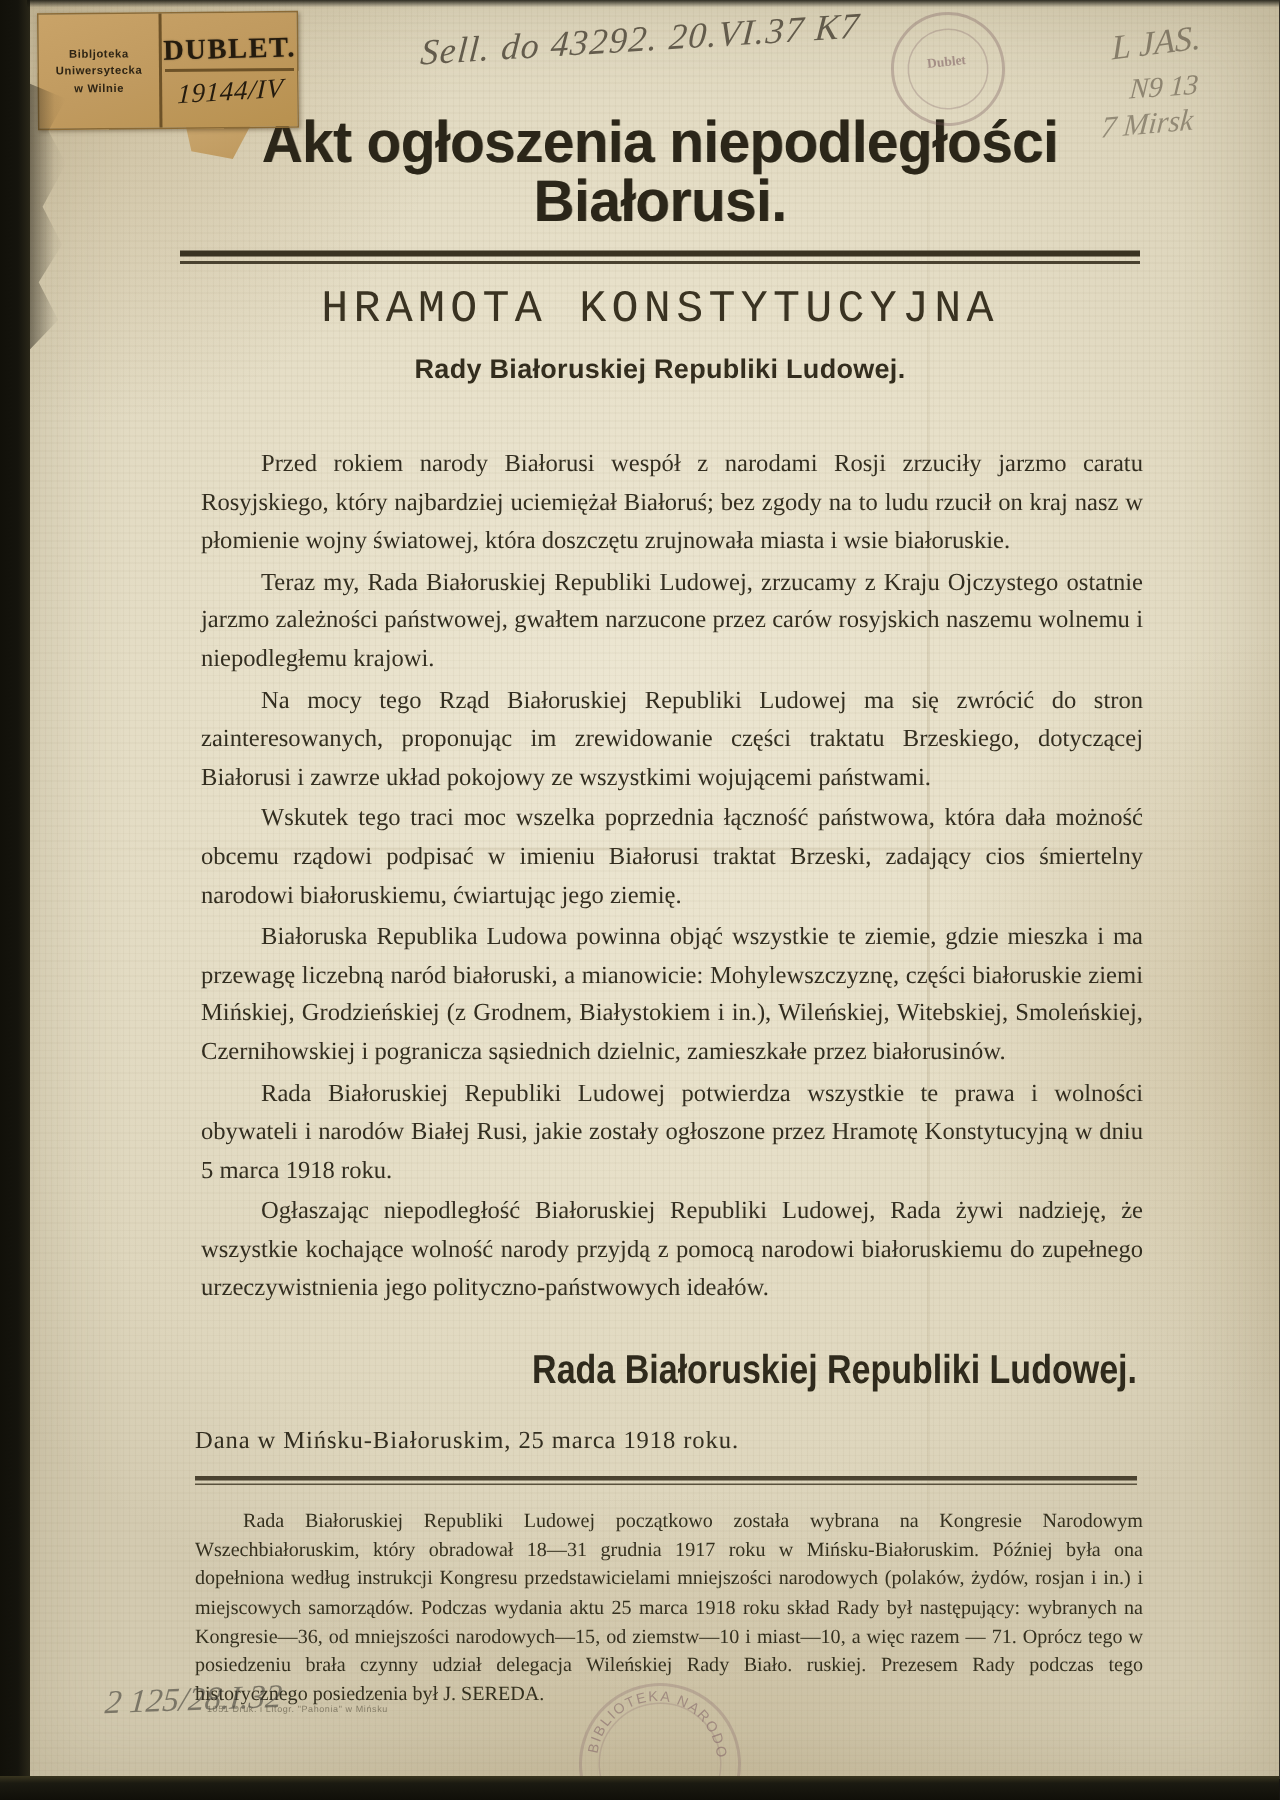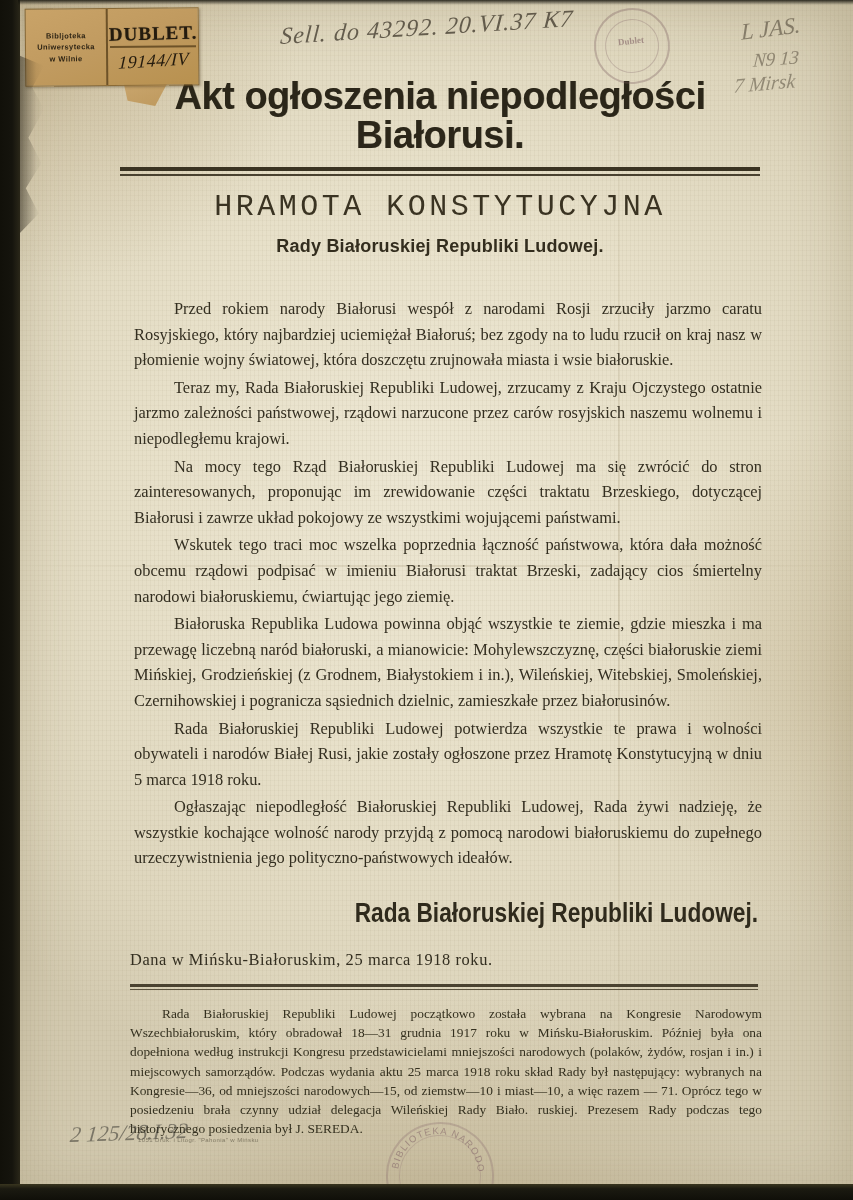--- a/index.html
+++ b/index.html
@@ -392,21 +392,21 @@
         <div class="rule-thin"></div>
       </div>
 
       <div class="subtitle-wrap">
         <div class="sub1">HRAMOTA KONSTYTUCYJNA</div>
         <div class="sub2">Rady Białoruskiej Republiki Ludowej.</div>
       </div>
 
       <div class="body">
         <p>Przed rokiem narody Białorusi wespół z narodami Rosji zrzuciły jarzmo caratu Rosyjskiego, który najbardziej uciemiężał Białoruś; bez zgody na to ludu rzucił on kraj nasz w płomienie wojny światowej, która doszczętu zrujnowała miasta i wsie białoruskie.</p>
-        <p>Teraz my, Rada Białoruskiej Republiki Ludowej, zrzucamy z Kraju Ojczystego ostatnie jarzmo zależności państwowej, rządowi narzucone przez carów rosyjskich naszemu wolnemu i niepodległemu krajowi.</p>
+        <p>Teraz my, Rada Białoruskiej Republiki Ludowej, zrzucamy z Kraju Ojczystego ostatnie jarzmo zależności państwowej, gwałtem narzucone przez carów rosyjskich naszemu wolnemu i niepodległemu krajowi.</p>
         <p>Na mocy tego Rząd Białoruskiej Republiki Ludowej ma się zwrócić do stron zainteresowanych, proponując im zrewidowanie części traktatu Brzeskiego, dotyczącej Białorusi i zawrze układ pokojowy ze wszystkimi wojującemi państwami.</p>
         <p>Wskutek tego traci moc wszelka poprzednia łączność państwowa, która dała możność obcemu rządowi podpisać w imieniu Białorusi traktat Brzeski, zadający cios śmiertelny narodowi białoruskiemu, ćwiartując jego ziemię.</p>
         <p>Białoruska Republika Ludowa powinna objąć wszystkie te ziemie, gdzie mieszka i ma przewagę liczebną naród białoruski, a mianowicie: Mohylewszczyznę, części białoruskie ziemi Mińskiej, Grodzieńskiej (z Grodnem, Białystokiem i in.), Wileńskiej, Witebskiej, Smoleńskiej, Czernihowskiej i pogranicza sąsiednich dzielnic, zamieszkałe przez białorusinów.</p>
         <p>Rada Białoruskiej Republiki Ludowej potwierdza wszystkie te prawa i wolności obywateli i narodów Białej Rusi, jakie zostały ogłoszone przez Hramotę Konstytucyjną w dniu 5 marca 1918 roku.</p>
         <p>Ogłaszając niepodległość Białoruskiej Republiki Ludowej, Rada żywi nadzieję, że wszystkie kochające wolność narody przyjdą z pomocą narodowi białoruskiemu do zupełnego urzeczywistnienia jego polityczno-państwowych ideałów.</p>
       </div>
 
       <div class="signature">Rada Białoruskiej Republiki Ludowej.</div>
 
       <div class="dateline">Dana w Mińsku-Białoruskim, 25 marca 1918 roku.</div>

